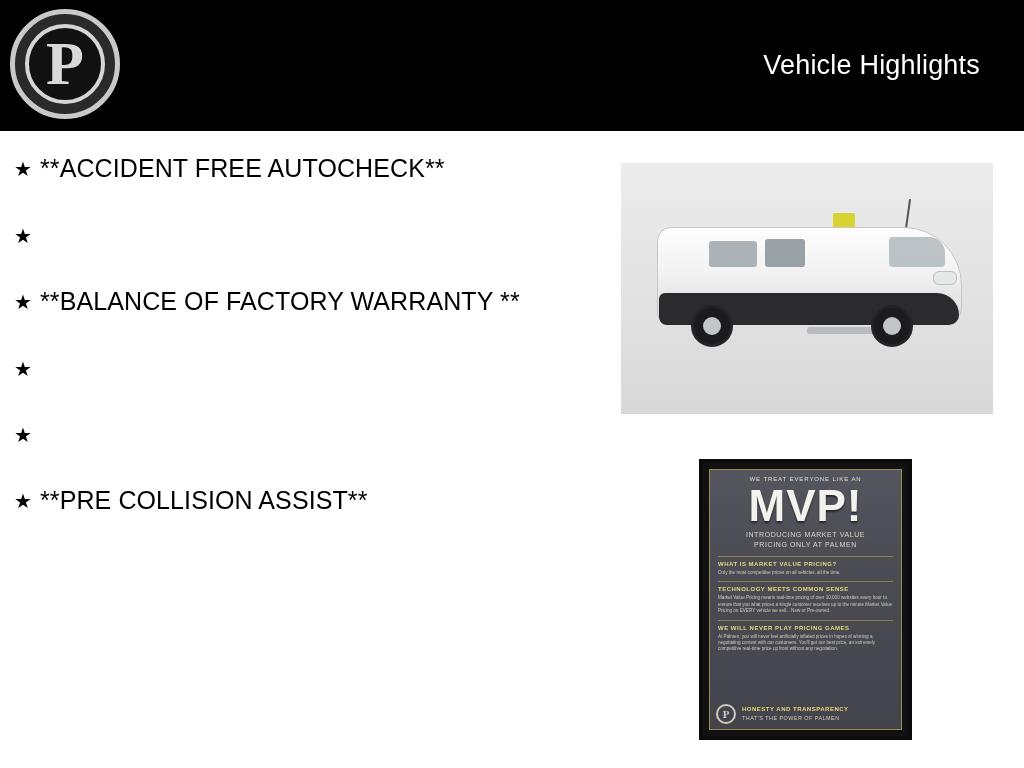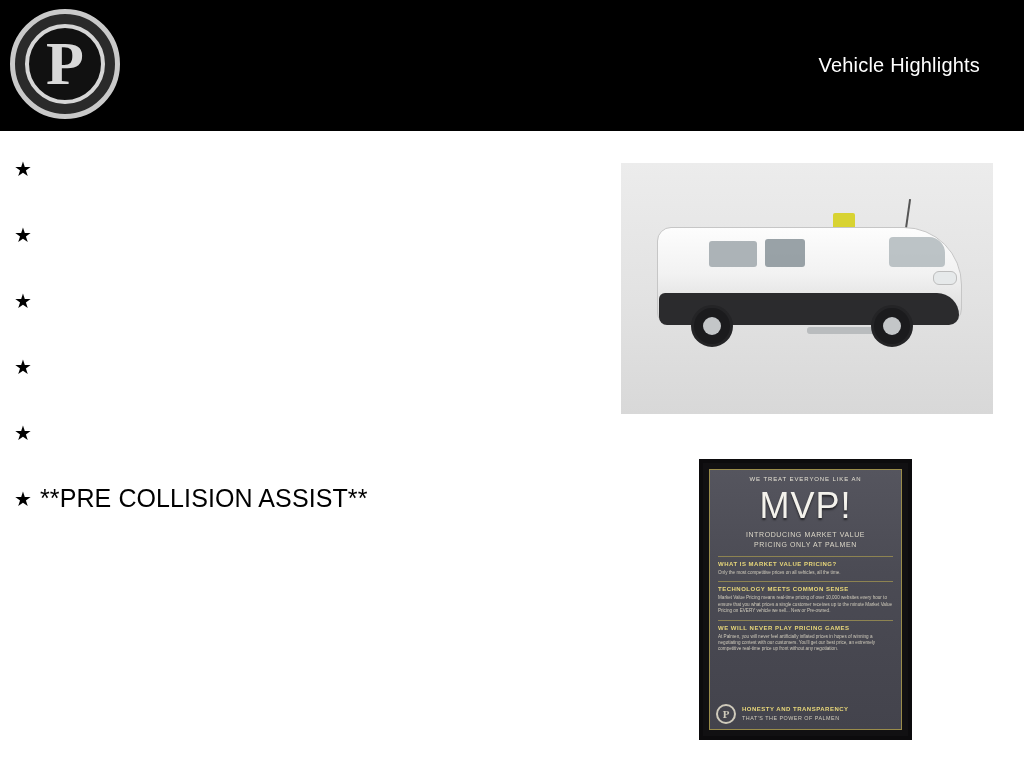--- a/index.html
+++ b/index.html
@@ -72,21 +72,21 @@
     font-family: "Liberation Serif", serif;
     font-size: 62px;
     font-weight: bold;
     color: #d9d9d9;
     line-height: 88px;
   }
 
   .header-title {
     margin-right: 44px;
     color: #ffffff;
-    font-size: 20px;
+    font-size: 27px;
     letter-spacing: 0.2px;
     white-space: nowrap;
     margin-left: 15px;
   }
 
   
   .highlights {
     position: absolute;
     left: 14px;
     top: 152px;
@@ -268,22 +268,22 @@
   }
   .mvp-top-line {
     text-align: center;
     font-size: 6px;
     letter-spacing: 0.9px;
     color: #e3dfd2;
     margin-bottom: 2px;
   }
   .mvp-wordmark {
     text-align: center;
-    font-size: 36px;
-    font-weight: normal;
+    font-size: 44px;
+    font-weight: bold;
     letter-spacing: 1px;
     line-height: 42px;
     color: #f4f2ec;
     text-shadow: 0 2px 2px rgba(0,0,0,0.55);
   }
   .mvp-sub {
     text-align: center;
     font-size: 7px;
     letter-spacing: 0.6px;
     color: #ddd8c9;
@@ -357,28 +357,30 @@
       <div class="logo-ring-inner"></div>
       <div class="logo-letter">P</div>
     </div>
     <div class="header-title">Vehicle Highlights</div>
   </div>
 
   <div class="highlights">
 
     <div class="bullet-row">
       <div class="bullet-star">★</div>
-    </div>
-
-    <div class="bullet-row">
-      <div class="bullet-star">★</div>
-    </div>
-
-    <div class="bullet-row">
-      <div class="bullet-star">★</div>
+      <div class="bullet-text">**ACCIDENT FREE AUTOCHECK**</div>
+    </div>
+
+    <div class="bullet-row">
+      <div class="bullet-star">★</div>
+    </div>
+
+    <div class="bullet-row">
+      <div class="bullet-star">★</div>
+      <div class="bullet-text">**BALANCE OF FACTORY WARRANTY **</div>
     </div>
 
     <div class="bullet-row">
       <div class="bullet-star">★</div>
     </div>
 
     <div class="bullet-row">
       <div class="bullet-star">★</div>
     </div>
 

